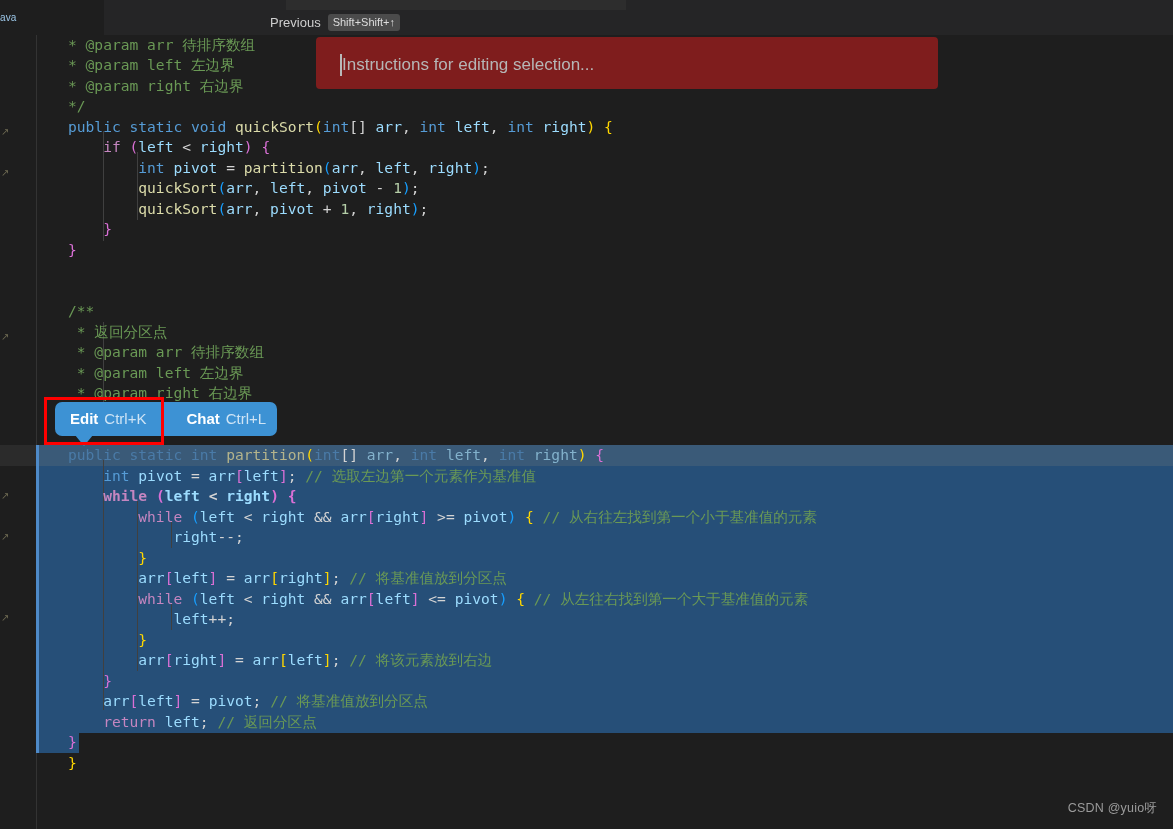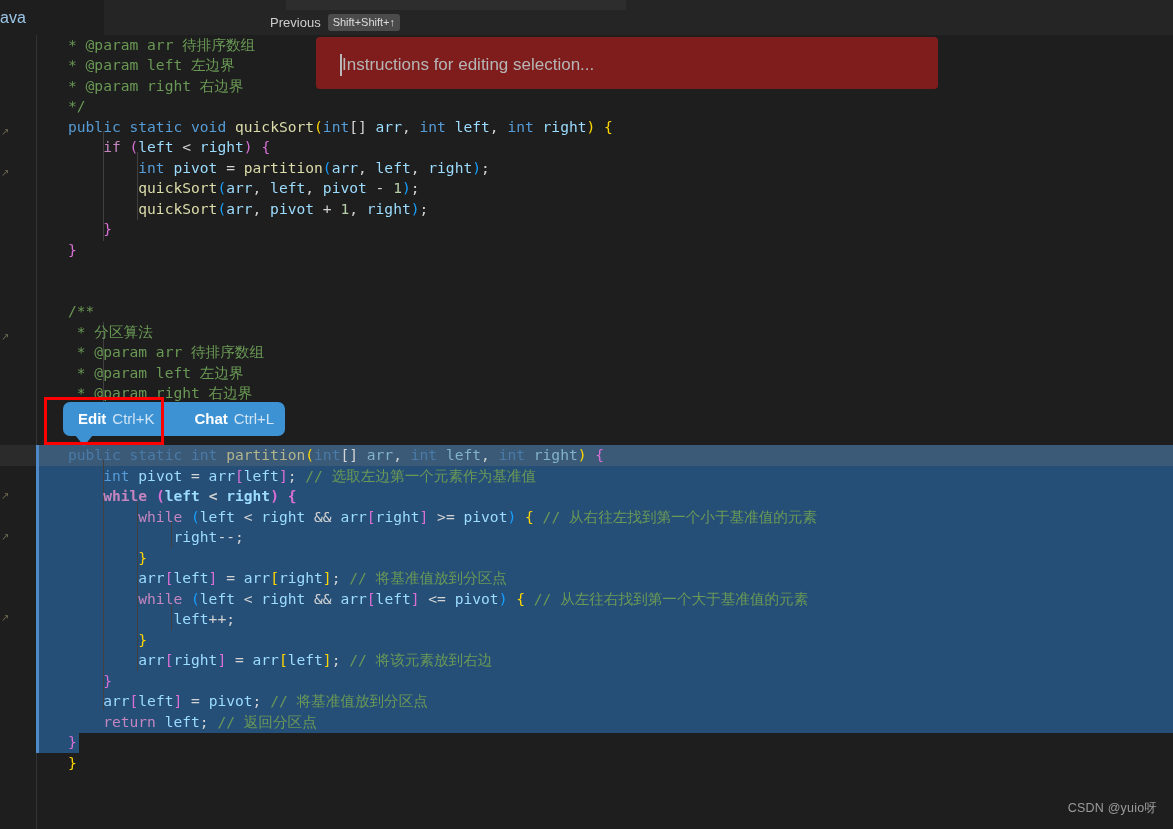--- a/index.html
+++ b/index.html
@@ -29,21 +29,21 @@
     position: absolute;
     left: 0; top: 0;
     height: 35px;
     width: 104px;
     background: #1e1e1e;
     display: flex;
     align-items: center;
   }
   .tab-label {
     font-family: "Liberation Sans", sans-serif;
-    font-size: 16px;
+    font-size: 10px;
     color: #9cc7e8;
     padding-left: 0px;
     white-space: nowrap;
     letter-spacing: .1px;
   }
   .tab-rest {
     position: absolute;
     left: 104px; top: 0;
     right: 0; height: 35px;
     background: #252526;
@@ -208,21 +208,20 @@
   }
   .pill {
     position: absolute;
     left: 0; top: 0;
     width: 222px; height: 34px;
     background: #3d92d4;
     border-radius: 7px;
     display: flex;
     align-items: center;
     font-family: "Liberation Sans", sans-serif;
-    margin-left: 8px;
   }
   .pill-btn {
     display: flex;
     align-items: baseline;
     height: 34px;
     line-height: 34px;
     padding: 0 13px;
     white-space: nowrap;
   }
   .pill-btn.edit { padding-left: 15px; padding-right: 20px; }
@@ -324,21 +323,21 @@
         <div class="ln" style="top: 82px;"><span class="kw">public</span><span class="plain"> </span><span class="kw">static</span><span class="plain"> </span><span class="kw">void</span><span class="plain"> </span><span class="fn">quickSort</span><span class="br1">(</span><span class="kw">int</span><span class="plain">[]</span><span class="var"> arr</span><span class="plain">,</span><span class="plain"> </span><span class="kw">int</span><span class="var"> left</span><span class="plain">,</span><span class="plain"> </span><span class="kw">int</span><span class="var"> right</span><span class="br1">)</span><span class="plain"> </span><span class="br1">{</span></div>
         <div class="ln" style="top: 102px;"><span class="plain">    </span><span class="kw2">if</span><span class="plain"> </span><span class="br2">(</span><span class="var">left</span><span class="plain"> &lt; </span><span class="var">right</span><span class="br2">)</span><span class="plain"> </span><span class="br2">{</span></div>
         <div class="ln" style="top: 123px;"><span class="plain">        </span><span class="kw">int</span><span class="plain"> </span><span class="var">pivot</span><span class="plain"> = </span><span class="fn">partition</span><span class="br3">(</span><span class="var">arr</span><span class="plain">, </span><span class="var">left</span><span class="plain">, </span><span class="var">right</span><span class="br3">)</span><span class="plain">;</span></div>
         <div class="ln" style="top: 143px;"><span class="plain">        </span><span class="fn">quickSort</span><span class="br3">(</span><span class="var">arr</span><span class="plain">, </span><span class="var">left</span><span class="plain">, </span><span class="var">pivot</span><span class="plain"> - </span><span class="num">1</span><span class="br3">)</span><span class="plain">;</span></div>
         <div class="ln" style="top: 164px;"><span class="plain">        </span><span class="fn">quickSort</span><span class="br3">(</span><span class="var">arr</span><span class="plain">, </span><span class="var">pivot</span><span class="plain"> + </span><span class="num">1</span><span class="plain">, </span><span class="var">right</span><span class="br3">)</span><span class="plain">;</span></div>
         <div class="ln" style="top: 184px;"><span class="plain">    </span><span class="br2">}</span></div>
         <div class="ln" style="top: 205px;"><span class="br2">}</span></div>
         <div class="ln" style="top: 225px;"></div>
         <div class="ln" style="top: 246px;"></div>
         <div class="ln" style="top: 266px;"><span class="cmt">/**</span></div>
-        <div class="ln" style="top: 287px;"><span class="cmt"> * 分区算法</span></div>
+        <div class="ln" style="top: 287px;"><span class="cmt"> * 返回分区点</span></div>
         <div class="ln" style="top: 307px;"><span class="cmt"> * @param arr 待排序数组</span></div>
         <div class="ln" style="top: 328px;"><span class="cmt"> * @param left 左边界</span></div>
         <div class="ln" style="top: 348px;"><span class="cmt"> * @param right 右边界</span></div>
         <div class="ln" style="top: 369px;"><span class="cmt"> */</span></div>
         <div class="ln dim" style="top: 410px;"><span class="kw">public</span><span class="plain"> </span><span class="kw">static</span><span class="plain"> </span><span class="kw">int</span><span class="plain"> </span><span class="fn">partition</span><span class="br1">(</span><span class="kw">int</span><span class="plain">[]</span><span class="var"> arr</span><span class="plain">,</span><span class="plain"> </span><span class="kw">int</span><span class="var"> left</span><span class="plain">,</span><span class="plain"> </span><span class="kw">int</span><span class="var"> right</span><span class="br1">)</span><span class="plain"> </span><span class="br2">{</span></div>
         <div class="ln" style="top: 431px;"><span class="plain">    </span><span class="kw">int</span><span class="plain"> </span><span class="var">pivot</span><span class="plain"> = </span><span class="var">arr</span><span class="br2">[</span><span class="var">left</span><span class="br2">]</span><span class="plain">;</span><span class="cmt"> // 选取左边第一个元素作为基准值</span></div>
         <div class="ln" style="top: 451px; font-weight: bold;"><span class="plain">    </span><span class="kw2">while</span><span class="plain"> </span><span class="br2">(</span><span class="var">left</span><span class="plain"> &lt; </span><span class="var">right</span><span class="br2">)</span><span class="plain"> </span><span class="br2">{</span></div>
         <div class="ln" style="top: 472px;"><span class="plain">        </span><span class="kw2">while</span><span class="plain"> </span><span class="br3">(</span><span class="var">left</span><span class="plain"> &lt; </span><span class="var">right</span><span class="plain"> &amp;&amp; </span><span class="var">arr</span><span class="br2">[</span><span class="var">right</span><span class="br2">]</span><span class="plain"> &gt;= </span><span class="var">pivot</span><span class="br3">)</span><span class="plain"> </span><span class="br1">{</span><span class="cmt"> // 从右往左找到第一个小于基准值的元素</span></div>
         <div class="ln" style="top: 492px;"><span class="plain">            </span><span class="var">right</span><span class="plain">--;</span></div>
         <div class="ln" style="top: 513px;"><span class="plain">        </span><span class="br1">}</span></div>

